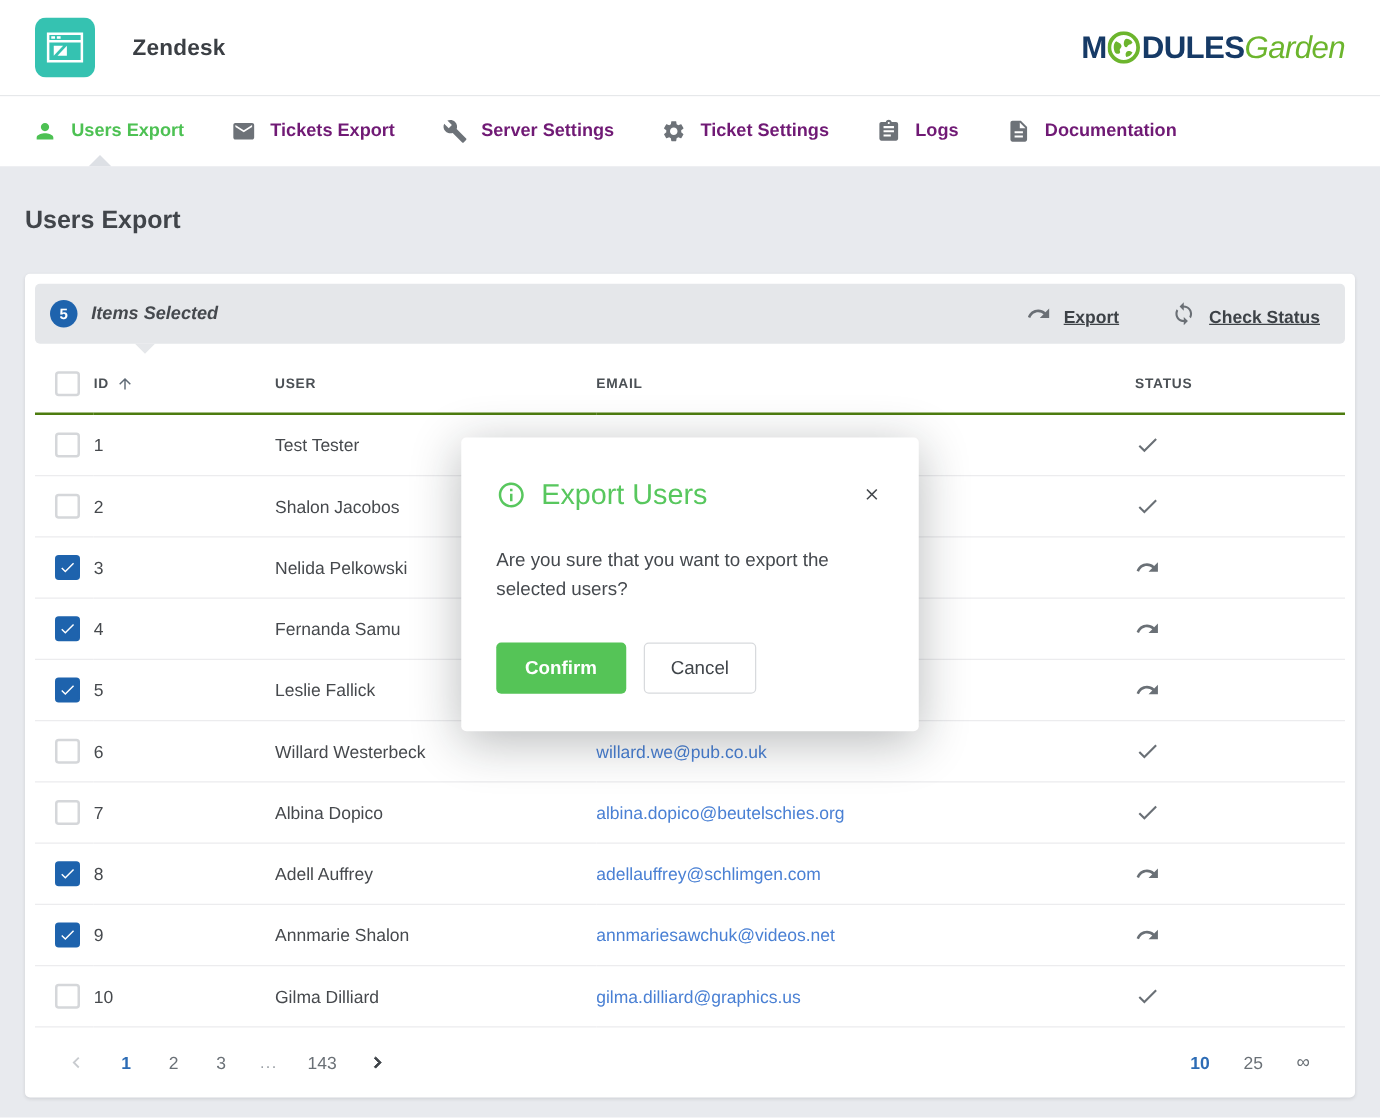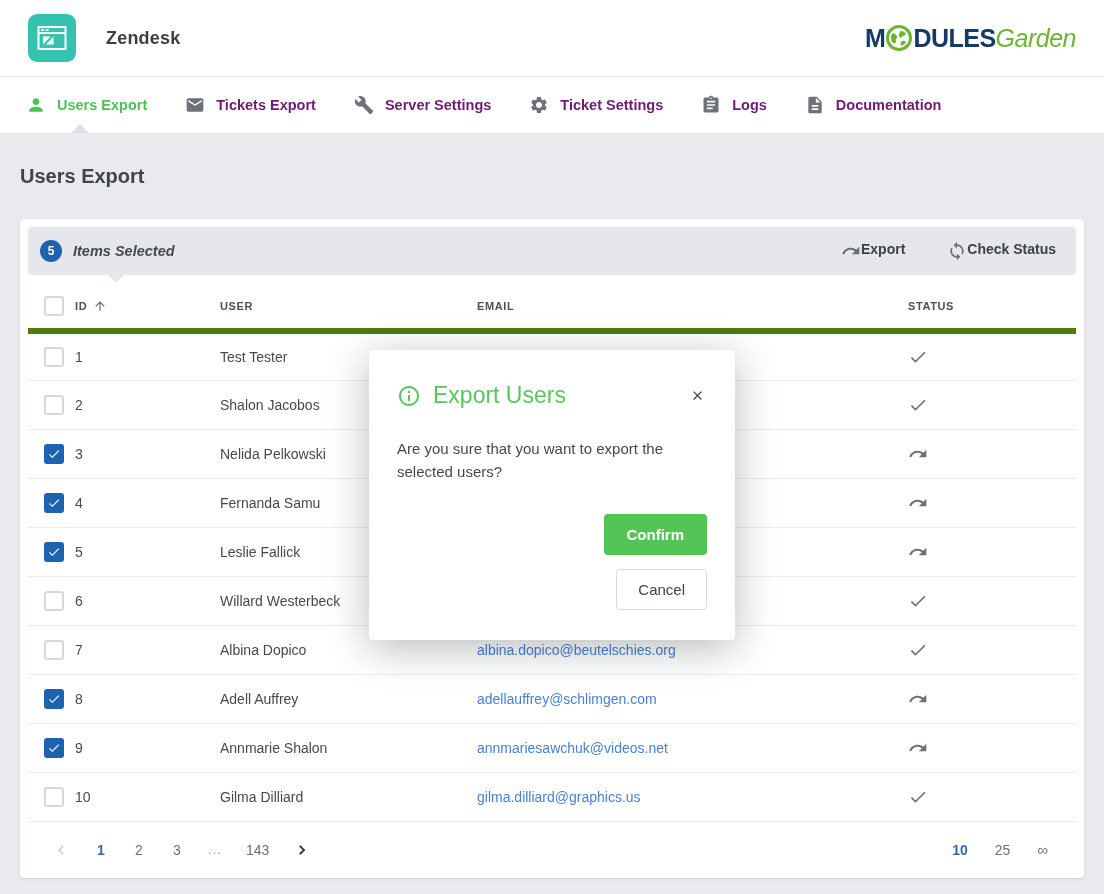--- a/index.html
+++ b/index.html
@@ -57,33 +57,33 @@
     position:absolute; left:80px; bottom:-8px; width:0; height:0;
     border-left:8px solid transparent; border-right:8px solid transparent;
     border-top:8px solid #e5e7ea;
   }
   .sel-badge {
     width:22px; height:22px; border-radius:50%; background:#1e63ad; color:#fff;
     font-size:12px; font-weight:700; display:flex; align-items:center; justify-content:center;
   }
   .sel-label { margin-left:11px; font-size:14.5px; font-weight:700; color:#45494e;font-style:italic; }
   .bar-spacer { flex:1; }
-  .bar-btn { display:flex; align-items:flex-start; cursor:pointer; margin-left:42px; }
+  .bar-btn { display:flex; align-items:flex-end; gap:10px; cursor:pointer; margin-left:42px;text-decoration:underline; }
   .bar-btn .bar-btn-icon { color:#6a6f75; }
   .bar-btn .bar-btn-label { font-size:14px; font-weight:700; color:#3d4247; }
 
   
   table.user-table { width:100%; border-collapse:collapse; margin-top:8px; table-layout:fixed; }
   .col-check { width:47px; }
   .col-id    { width:145px; }
   .col-user  { width:257px; }
   .col-email { width:431px; }
   .user-table th {
     height:48px; text-align:left; font-size:11px; font-weight:700; color:#4b5055;
-    letter-spacing:.6px; text-transform:uppercase; border-bottom:6px solid #4d7c0f;
+    letter-spacing:.6px; text-transform:uppercase; border-bottom:2px solid #4d7c0f;
   }
   .user-table td { height:49px; border-bottom:1px solid #ececee; font-size:14px; color:#46494d; }
   .user-table tr:last-child td { border-bottom:1px solid #ececee; }
   th.th-check, td.td-check { padding-left:16px; }
   .th-id-wrap { display:flex; align-items:center; gap:6px; }
   .sort-icon { color:#5f6a75; }
   .checkbox {
     width:20px; height:20px; border:2px solid #d5d7da; border-radius:3px; background:#fff;
     display:flex; align-items:center; justify-content:center; cursor:pointer;
   }
@@ -111,21 +111,21 @@
   .modal {
     position:absolute; top:350px; left:50%; transform:translateX(-50%);
     width:366px; background:#fff; border-radius:4px; z-index:20;
     box-shadow:0 8px 40px rgba(20,25,30,.30); padding:32px 28px 30px 28px;
   }
   .modal-head { display:flex; align-items:center; }
   .modal-title-icon { color:#58c75e; }
   .modal-title { font-size:23px; font-weight:500; color:#58c75e; margin-left:12px; }
   .modal-close { margin-left:auto; color:#45494e; cursor:pointer; padding:2px; }
   .modal-body { margin-top:28px; font-size:15px; line-height:1.55; color:#45494e; width:315px; }
-  .modal-actions { margin-top:30px; display:flex; align-items:flex-end; gap:14px;flex-direction:column; }
+  .modal-actions { margin-top:30px; display:flex; align-items:center; gap:14px; }
   .btn-confirm {
     background:#55c457; color:#fff; border:none; border-radius:4px;
     font-size:15px; font-weight:700; padding:12px 23px; cursor:pointer;
     font-family:inherit;
   }
   .btn-cancel {
     background:#fff; color:#3f4449; border:1px solid #d8dadd; border-radius:4px;
     font-size:15px; font-weight:500; padding:11px 21px; cursor:pointer;
     font-family:inherit;
   }

